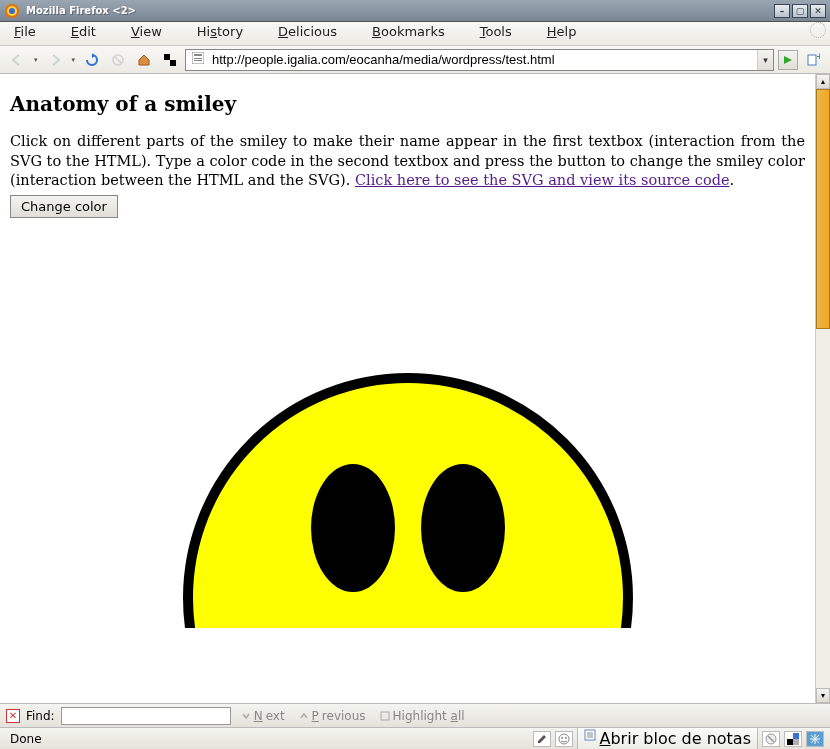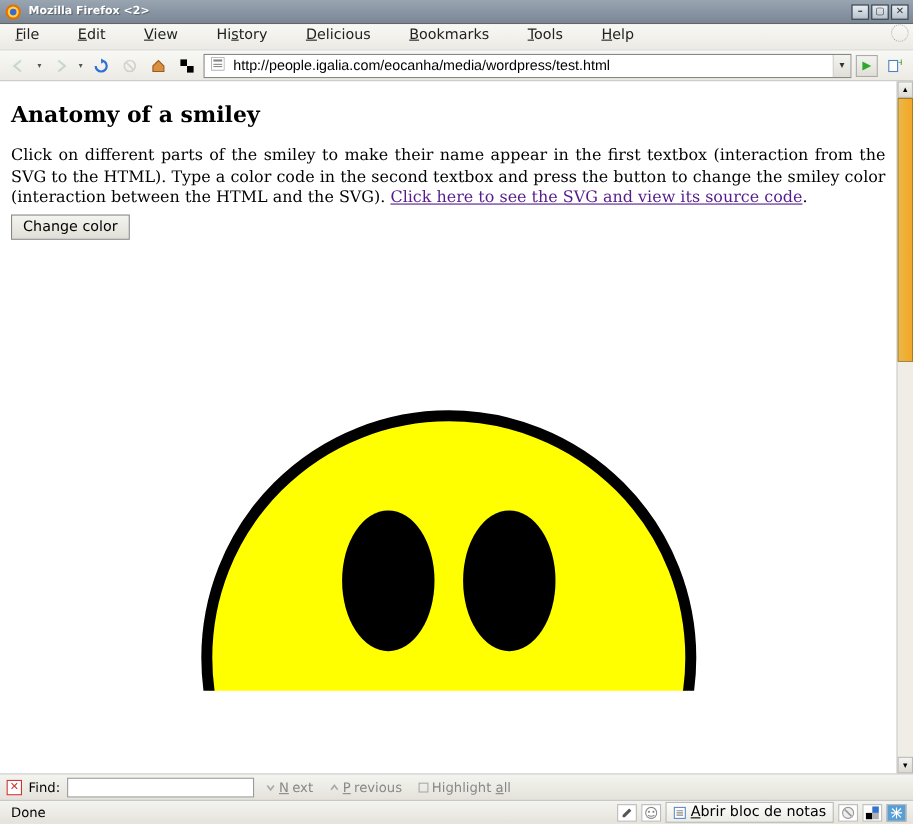--- a/index.html
+++ b/index.html
@@ -261,24 +261,23 @@
   align-items: center;
   justify-content: center;
   font-size: 10px;
   cursor: pointer;
 }
 .status-pill {
   border: 1px solid #bbb;
   background: linear-gradient(180deg,#fcfcfa,#ecece6);
   padding: 1px 6px;
   display: flex;
-  align-items: center;
   gap: 4px;
   cursor: pointer;
-  font-size: 13px;
+  font-size: 16px;
 }
 </style>
 </head>
 <body>
 
 <div class="titlebar">
   <span class="logo">
     <svg viewBox="0 0 16 16">
         <circle cx="8" cy="8" r="7" fill="#e76f00"></circle>
         <circle cx="8" cy="8" r="5" fill="#ffd24a"></circle>

